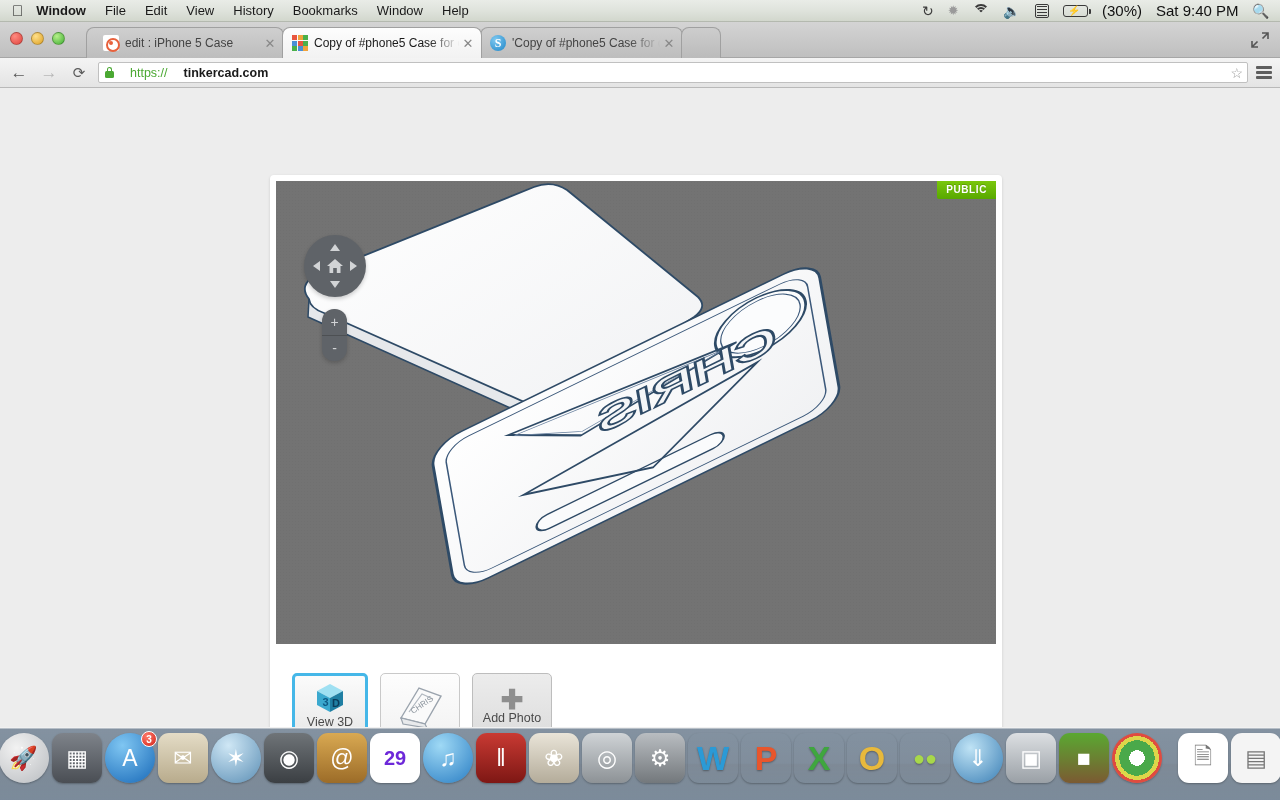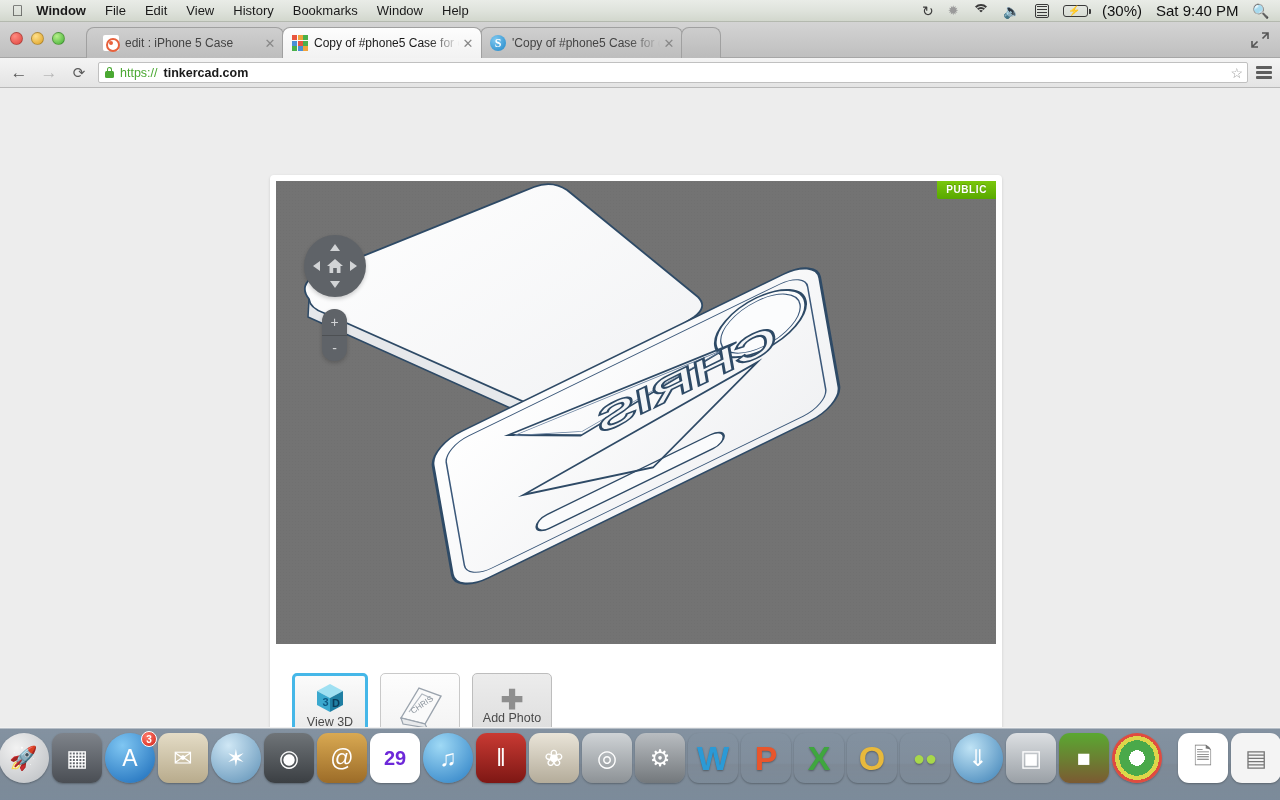--- a/index.html
+++ b/index.html
@@ -75,21 +75,21 @@
   .fav-sky:after{ content:"S"; position:absolute; inset:0; color:#fff; font-weight:bold;
      font-size:12px; text-align:center; line-height:16px; font-family:"Liberation Serif",serif;}
 
   
   #omnirow{ height:30px; background:linear-gradient(to bottom,#f4f4f4,#e4e4e4);
      border-bottom:1px solid #b9b9b9; display:flex; align-items:center; padding:0 8px; gap:8px;}
   .navbtn{ width:22px; text-align:center; font-size:17px; line-height:1; color:#5a5a5a; }
   .navbtn.dim{ color:#b7b7b7; }
   .navbtn.rel{ font-size:15px; }
   #urlbox{ flex:1; height:21px; background:#fff; border:1px solid #c0c0c0; border-radius:2px;
-     display:flex; align-items:center; padding:0 4px 0 6px; font-size:12.5px; color:#777; gap:6px;}
+     display:flex; align-items:center; padding:0 4px 0 6px; font-size:12.5px; color:#777; gap:16px;}
   .lock{ width:9px; height:11px; position:relative; flex:none; }
   .lock .body{ position:absolute; bottom:0; width:9px; height:7px; background:#4aa832; border-radius:1.5px;}
   .lock .sh{ position:absolute; top:0; left:2px; width:5px; height:5px; border:1.5px solid #4aa832;
      border-bottom:none; border-radius:3px 3px 0 0; }
   #urlbox .scheme{ color:#4aa832; }
   #urlbox .host{ color:#1a1a1a; font-weight:bold; }
   #urlbox .path{ color:#7a7a7a; }
   .star{ margin-left:auto; color:#999; font-size:14px; line-height:1; }
   .hamb{ width:16px; flex:none; display:flex; flex-direction:column; justify-content:center; gap:2.5px;}
   .hamb i{ display:block; height:2.5px; background:#5e5e5e; border-radius:1px;}

